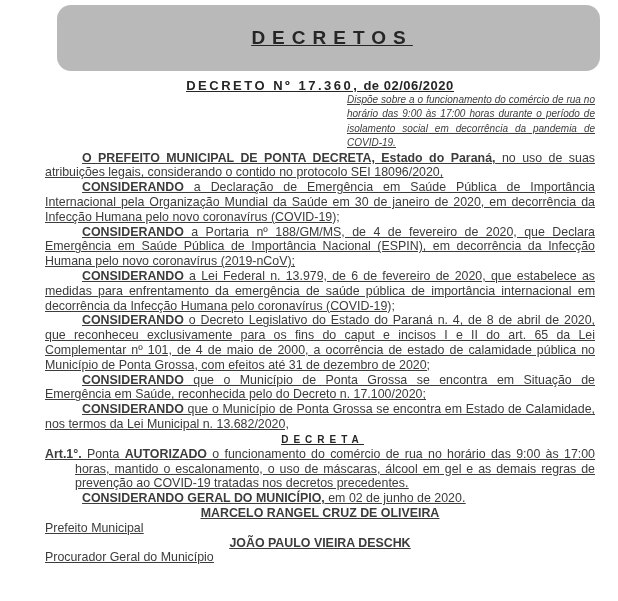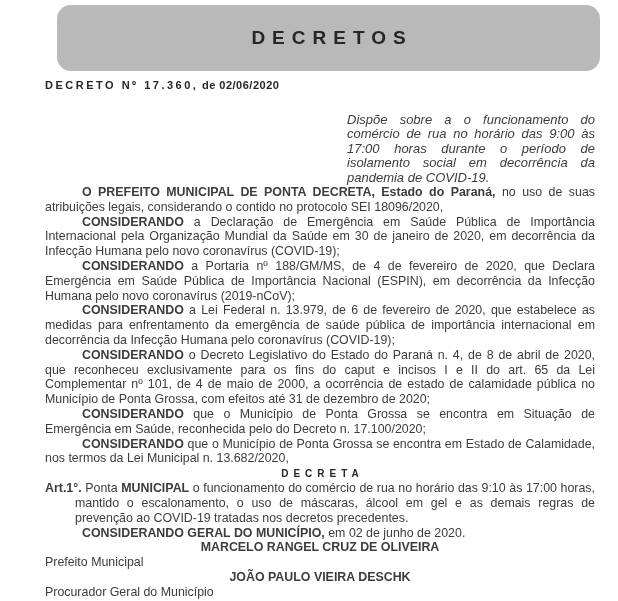--- a/index.html
+++ b/index.html
@@ -1,15 +1,15 @@
 <!DOCTYPE html>
 <html lang="pt-BR" style="--header_bg: #b9b9b9; --text: #3c3c3c; --heading_text: #262626;"><head>
 <meta charset="utf-8">
 <style>
-  * { box-sizing: border-box; }
+  * { box-sizing: border-box; text-decoration: underline; }
   html, body { margin: 0; padding: 0; }
   body {
     width: 618px; height: 601px;
     background: #ffffff;
     font-family: "Liberation Sans", "DejaVu Sans", sans-serif;
     color: var(--text, #3c3c3c);
   }
   .page {
     position: relative;
     width: 618px; height: 601px;
@@ -32,35 +32,35 @@
     color: var(--heading_text, #262626);
   }
   .doc {
     position: absolute;
     left: 45px; top: 78px;
     width: 550px;
     font-size: 12.4px;
     line-height: 14.8px;
   }
   .doc-title {
-    text-align: left;
+    text-align: center;
     font-weight: bold;
-    font-size: 11px;
+    font-size: 13px;
     color: var(--heading_text, #262626);
-    margin: 0 0 20px 0;
+    margin: 0 0 0 0;
     line-height: 15px;
     white-space: nowrap;
   }
   .doc-title .num { letter-spacing: 2.5px; }
   .doc-title .date { letter-spacing: 0.5px; }
   .epigraph {
     margin: 0 0 0 302px;
     width: 248px;
     font-style: italic;
-    font-size: 13px;
+    font-size: 10px;
     line-height: 14.4px;
     text-align: justify;
   }
   p.body {
     margin: 0;
     text-indent: 37px;
     text-align: justify;
   }
   p.decreta {
     margin: 0;
@@ -113,21 +113,21 @@
     <p class="body"><b>CONSIDERANDO</b><span> a Lei Federal n. 13.979, de 6 de fevereiro de 2020, que estabelece as medidas para enfrentamento da emergência de saúde pública de importância internacional em decorrência da Infecção Humana pelo coronavírus (COVID-19);</span></p>
 
     <p class="body"><b>CONSIDERANDO</b><span> o Decreto Legislativo do Estado do Paraná n. 4, de 8 de abril de 2020, que reconheceu exclusivamente para os fins do caput e incisos I e II do art. 65 da Lei Complementar nº 101, de 4 de maio de 2000, a ocorrência de estado de calamidade pública no Município de Ponta Grossa, com efeitos até 31 de dezembro de 2020;</span></p>
 
     <p class="body"><b>CONSIDERANDO</b><span> que o Município de Ponta Grossa se encontra em Situação de Emergência em Saúde, reconhecida pelo do Decreto n. 17.100/2020;</span></p>
 
     <p class="body"><b>CONSIDERANDO</b><span> que o Município de Ponta Grossa se encontra em Estado de Calamidade, nos termos da Lei Municipal n. 13.682/2020,</span></p>
 
     <p class="decreta">DECRETA</p>
 
-    <p class="article"><b>Art.1°.</b><span> Ponta </span><b>MUNICIPAL</b><span> o funcionamento do comércio de rua no horário das 9:10 às 17:00 horas, mantido o escalonamento, o uso de máscaras, álcool em gel e as demais regras de prevenção ao COVID-19 tratadas nos decretos precedentes.</span></p>
+    <p class="article"><b>Art.1°.</b><span> Ponta </span><b>AUTORIZADO</b><span> o funcionamento do comércio de rua no horário das 9:00 às 17:00 horas, mantido o escalonamento, o uso de máscaras, álcool em gel e as demais regras de prevenção ao COVID-19 tratadas nos decretos precedentes.</span></p>
 
 
     <p class="body closing"><b>CONSIDERANDO GERAL DO MUNICÍPIO,</b><span> em 02 de junho de 2020.</span></p>
 
     <div class="sig-name">MARCELO RANGEL CRUZ DE OLIVEIRA</div>
     <div class="sig-role">Prefeito Municipal</div>
     <div class="sig-name">JOÃO PAULO VIEIRA DESCHK</div>
     <div class="sig-role">Procurador Geral do Município</div>
 
   </div>

